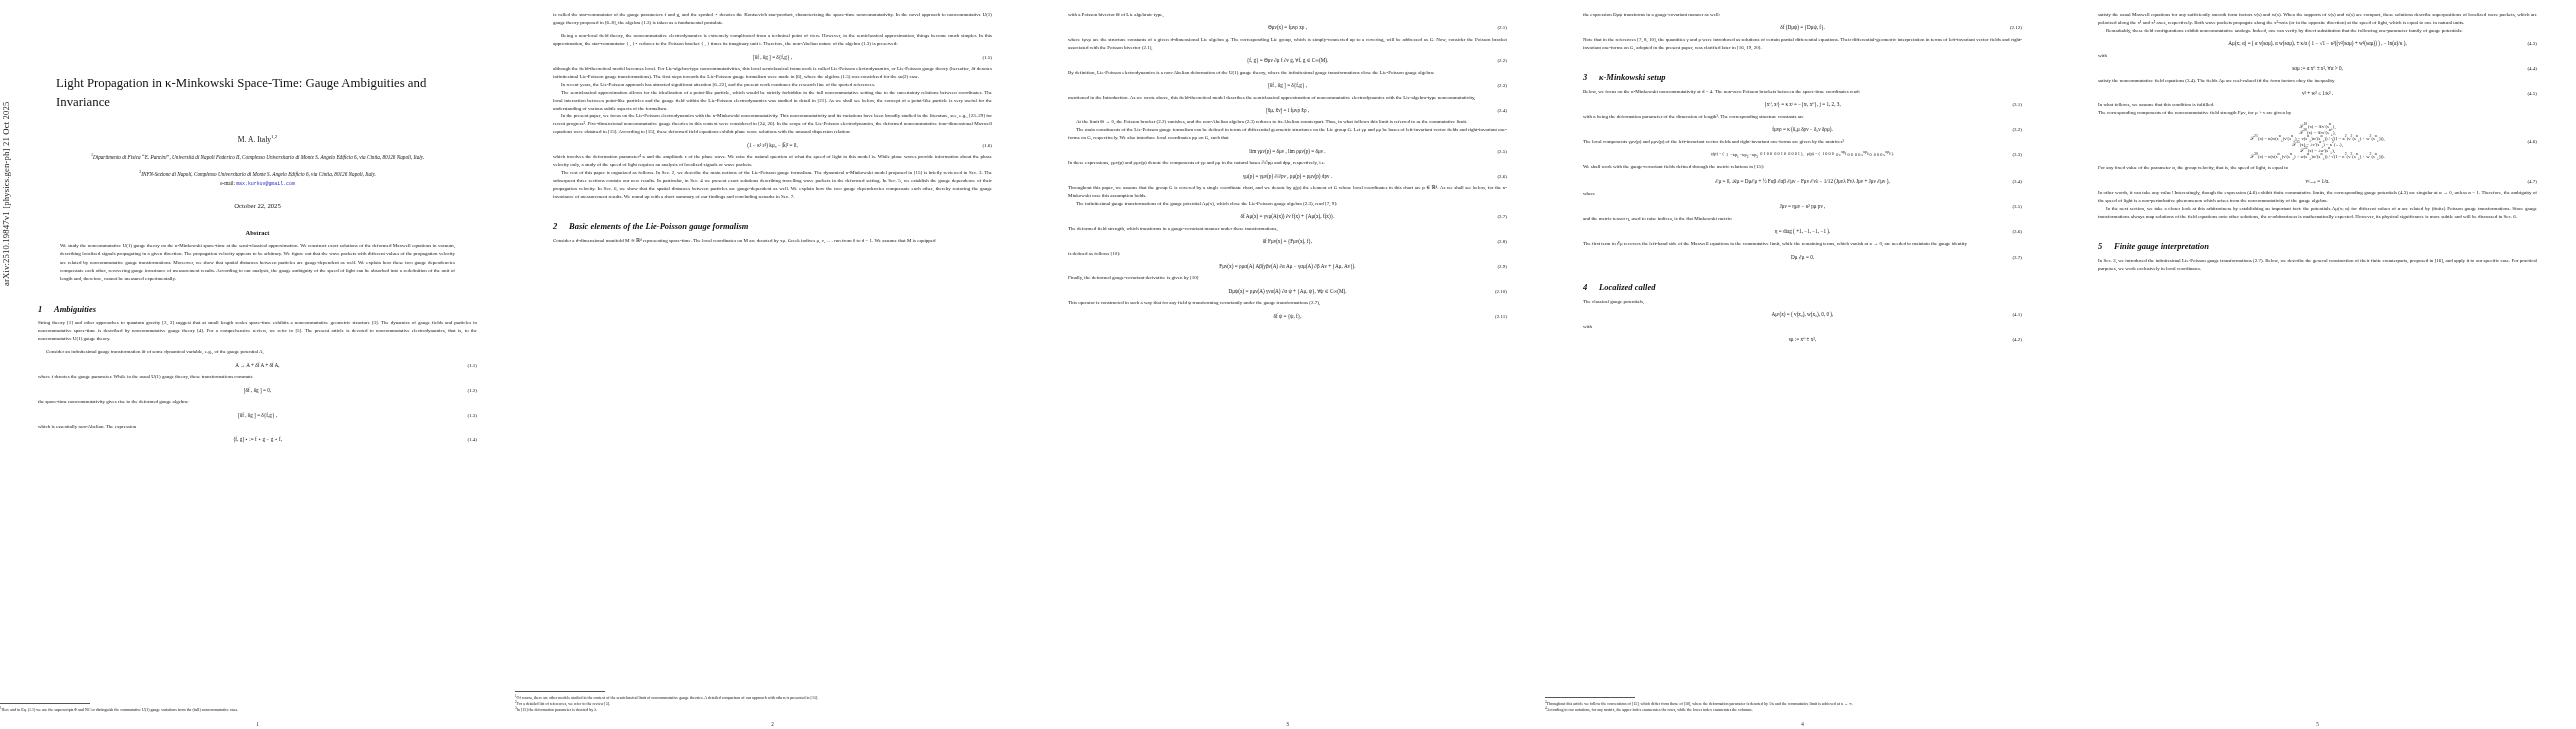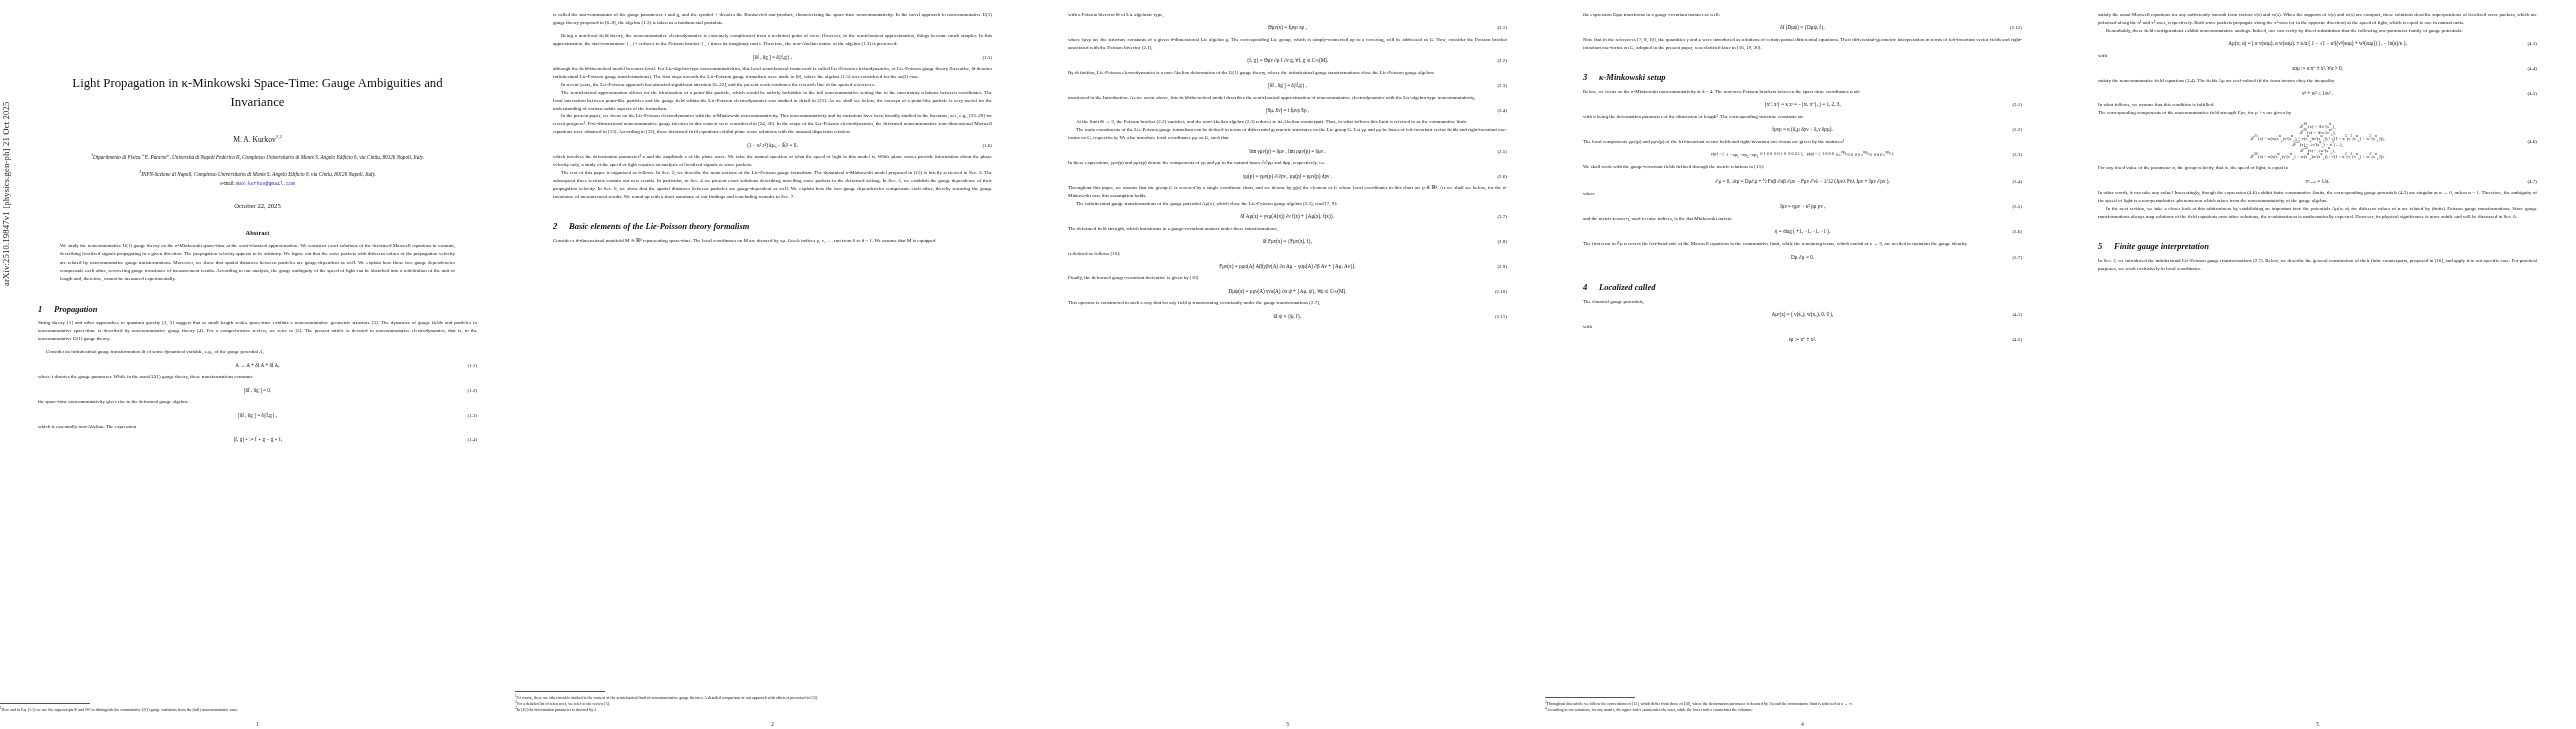--- a/index.html
+++ b/index.html
@@ -26,21 +26,21 @@
     left:1.2px;top:286px;
     transform:rotate(-90deg);
     transform-origin:left top;
     white-space:nowrap;
     font-family:"Liberation Serif","DejaVu Serif",serif;
     font-size:8.8px;
     letter-spacing:0.1px;
     color:#1a1a1a;
   }
   .title{
-    text-align:center;
+    text-align:left;
     font-size:12.8px;
     line-height:1.45;
     margin:63px 18px 0 18px;
     font-weight:400;
   }
   .author{
     text-align:center;
     font-size:7.6px;
     margin-top:24px;
   }
@@ -129,38 +129,38 @@
 </head>
 <body>
 
 <div class="spread">
 
   <div class="page">
     <div class="arxiv-stamp">arXiv:2510.19847v1  [physics.gen-ph]  21 Oct 2025</div>
     <div class="page-inner">
       <div class="title">Light Propagation in κ-Minkowski Space-Time: Gauge Ambiguities and Invariance</div>
       <div class="author">
-        <span>M. A. Kurkov</span><sup>1,2</sup>
+        <span>M. A. Italy</span><sup>1,2</sup>
       </div>
       <div class="affil">
         <sup>1</sup><span>Dipartimento di Fisica “E. Pancini”, Università di Napoli Federico II, Complesso Universitario di Monte S. Angelo Edificio 6, via Cintia, 80126 Napoli, Italy.</span>
       </div>
       <div class="affil">
         <sup>2</sup><span>INFN-Sezione di Napoli, Complesso Universitario di Monte S. Angelo Edificio 6, via Cintia, 80126 Napoli, Italy.</span>
       </div>
       <div class="email">
         <span>e-mail:</span>
         <span class="mono lnk">max.kurkov@gmail.com</span>
       </div>
       <div class="date">October 22, 2025</div>
       <div class="abs-head">Abstract</div>
       <div class="abstract">We study the noncommutative U(1) gauge theory on the κ-Minkowski space-time at the semi-classical approximation. We construct exact solutions of the deformed Maxwell equations in vacuum, describing localized signals propagating in a given direction. The propagation velocity appears to be arbitrary. We figure out that the wave packets with different values of the propagation velocity are related by noncommutative gauge transformations. Moreover, we show that spatial distances between particles are gauge-dependent as well. We explain how these two gauge dependencies compensate each other, recovering gauge invariance of measurement results. According to our analysis, the gauge ambiguity of the speed of light can be absorbed into a redefinition of the unit of length and, therefore, cannot be measured experimentally.</div>
 
       <h2 class="sec">
-        <span class="num">1</span><span>Propagation</span>
+        <span class="num">1</span><span>Ambiguities</span>
       </h2>
       <p class="body noind">String theory [1] and other approaches to quantum gravity [2, 3] suggest that at small length scales space-time exhibits a noncommutative geometric structure [3]. The dynamics of gauge fields and particles in noncommutative space-time is described by noncommutative gauge theory [4]. For a comprehensive review, we refer to [5]. The present article is devoted to noncommutative electrodynamics, that is, to the noncommutative U(1) gauge theory.</p>
       <div class="gap"></div>
       <p class="body">Consider an infinitesimal gauge transformation δf of some dynamical variable, e.g., of the gauge potential A,</p>
       <div class="eq">
         <span class="eqbody">A → A + δf A + δf A,</span>
         <span class="tag">(1.1)</span>
       </div>
       <p class="body noind">where f denotes the gauge parameter. While in the usual U(1) gauge theory, these transformations commute</p>
       <div class="eq">
@@ -199,21 +199,21 @@
       <p class="body">The semiclassical approximation allows for the idealization of a point-like particle, which would be strictly forbidden in the full noncommutative setting due to the uncertainty relations between coordinates. The local interaction between point-like particles and the gauge field within the Lie-Poisson electrodynamics was studied in detail in [21]. As we shall see below, the concept of a point-like particle is very useful for the understanding of various subtle aspects of the formalism.</p>
       <p class="body">In the present paper, we focus on the Lie-Poisson electrodynamics with the κ-Minkowski noncommutativity. This noncommutativity and its variations have been broadly studied in the literature, see, e.g., [23–29] for recent progress². Five-dimensional noncommutative gauge theories in this context were considered in [24, 26]. In the scope of the Lie-Poisson electrodynamics, the deformed noncommutative four-dimensional Maxwell equations were obtained in [15]. According to [15], these deformed field equations exhibit plane wave solutions with the unusual dispersion relation:</p>
       <div class="eq">
         <span class="eqbody">(1 − κ² ε²) kμ₀ − |k̅|² = 0,</span>
         <span class="tag">(1.6)</span>
       </div>
       <p class="body noind">which involves the deformation parameter⁴ κ and the amplitude ε of the plane wave. We raise the natural question of what the speed of light in this model is. While plane waves provide information about the phase velocity only, a study of the speed of light requires an analysis of localized signals or wave packets.</p>
       <p class="body">The rest of this paper is organized as follows. In Sec. 2, we describe the main notions of the Lie-Poisson gauge formalism. The dynamical κ-Minkowski model proposed in [15] is briefly reviewed in Sec. 3. The subsequent three sections contain our new results. In particular, in Sec. 4 we present exact solutions describing travelling wave packets in the deformed setting. In Sec. 5, we establish the gauge dependence of their propagation velocity. In Sec. 6, we show that the spatial distances between particles are gauge-dependent as well. We explain how the two gauge dependencies compensate each other, thereby restoring the gauge invariance of measurement results. We round up with a short summary of our findings and concluding remarks in Sec. 7.</p>
 
       <h2 class="sec">
-        <span class="num">2</span><span>Basic elements of the Lie-Poisson theory formalism</span>
+        <span class="num">2</span><span>Basic elements of the Lie-Poisson gauge formalism</span>
       </h2>
       <p class="body noind">Consider a d-dimensional manifold M ≃ ℝᵈ representing space-time. The local coordinates on M are denoted by xμ. Greek indices μ, ν, . . . run from 0 to d − 1. We assume that M is equipped</p>
     </div>
     <div class="footnotes">
       <hr class="rule">
       <div><sup>1</sup><span>Of course, there are other models studied in the context of the semiclassical limit of noncommutative gauge theories. A detailed comparison of our approach with others is presented in [15].</span></div>
       <div><sup>2</sup><span>For a detailed list of references, we refer to the review [5].</span></div>
       <div><sup>3</sup><span>In [15] the deformation parameter is denoted by λ.</span></div>
     </div>
     <div class="pagenum">2</div>

